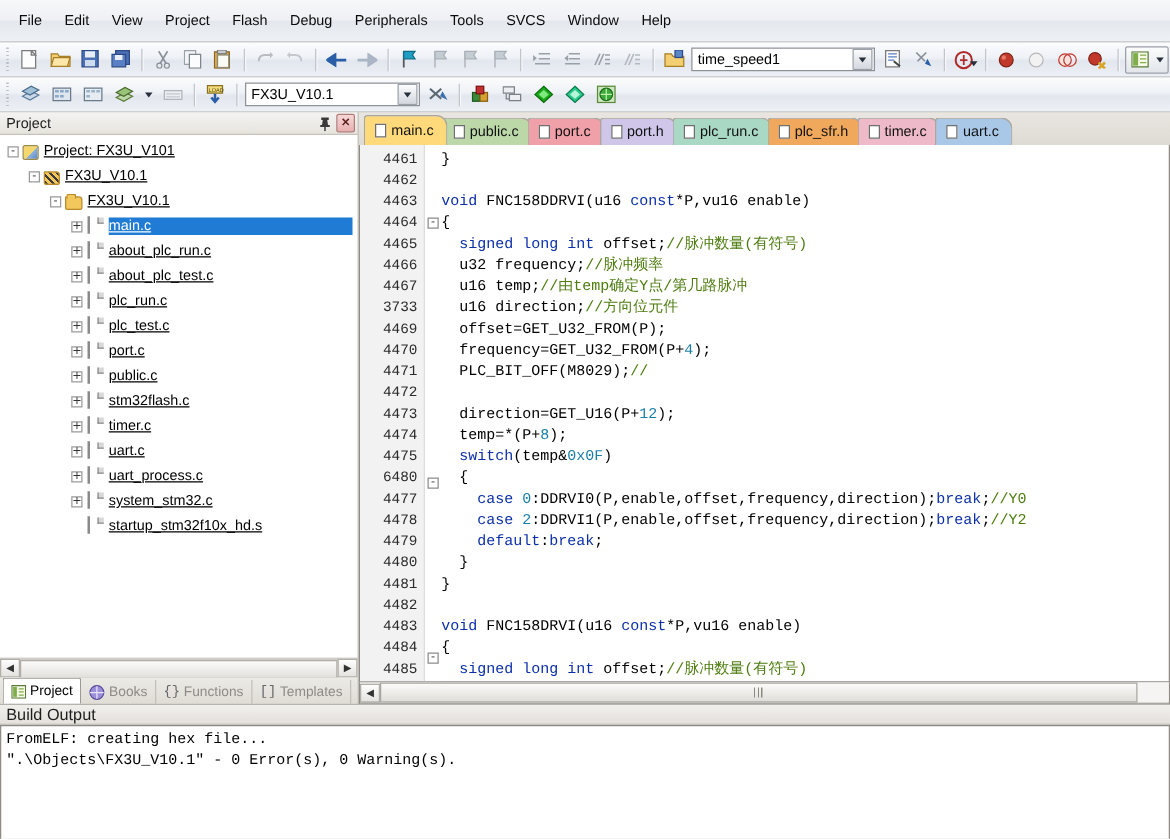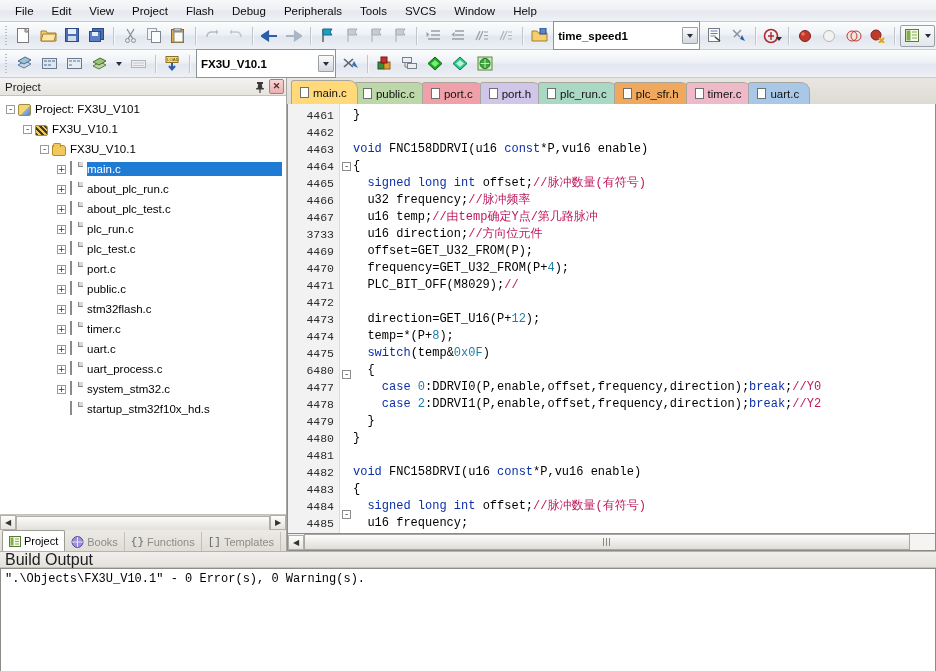--- a/index.html
+++ b/index.html
@@ -7,21 +7,21 @@
     width: 936px; height: 671px;
     font-family: "Liberation Sans", sans-serif;
     font-size: 11px;
     background: #d6d3ce;
     overflow: hidden;
   }
   #app { position: relative; width: 936px; height: 671px; }
 
   
   .menubar {
-    height: 22px;
+    height: 34px;
     background: linear-gradient(to bottom,#f7f8fa 0%,#eef0f4 48%,#e4e7ed 52%,#eef1f5 100%);
     display: flex; align-items: center;
     padding-left: 6px;
     border-bottom: 1px solid #c6c9ce;
   }
   .menuitem {
     padding: 3px 9px; font-size: 11.5px; color: #0b0b0b;
     font-family: "Liberation Sans", sans-serif;
     white-space: nowrap; cursor: default;
   }
@@ -43,25 +43,24 @@
   }
   .tbtn {
     width: 23px; height: 22px; margin: 0 1px;
     display: flex; align-items: center; justify-content: center;
     border: 1px solid transparent; border-radius: 2px;
     position: relative;
   }
   .tsep { width:1px; height:18px; background:#c2c5cc; margin:0 4px;
           box-shadow:1px 0 0 #f6f7f9; }
   .tcombo {
-    height: 29px; background:#fff; border:1px solid #8d9299;
+    height: 19px; background:#fff; border:1px solid #8d9299;
     display:flex; align-items:center; justify-content:space-between;
     font-size:11.5px; color:#000; padding-left:4px;
     font-family:"Liberation Sans", sans-serif;
-    font-weight:bold;
   }
   .tcombo .arrow {
     width:16px; height:17px; margin:0 1px 0 0;
     background:linear-gradient(to bottom,#fcfcfd,#e2e5ea 60%,#d4d8df);
     border:1px solid #9aa0a8; border-radius:1px;
     display:flex;align-items:center;justify-content:center;
   }
   .caret-d { width:0;height:0;border-left:3.5px solid transparent;border-right:3.5px solid transparent;border-top:4px solid #27303b; }
 
   
@@ -87,21 +86,21 @@
   .close-ico {
     background:linear-gradient(to bottom,#f6d7d7,#e9b0b0);
     border:1px solid #b07a7a; border-radius:2px; color:#5a1f1f; font-weight:bold;
     font-size:9px; line-height:1;
   }
   .tree {
     flex:1; background:#fff; overflow:hidden; position:relative;
     padding-top:3px; font-size:11.5px;
   }
   .tnode { display:flex; align-items:center; height:20px; white-space:nowrap; }
-  .tnode .lbl { color:#000; font-family:"Liberation Sans",sans-serif; font-size:11.5px; }
+  .tnode .lbl { color:#000; font-family:"Liberation Sans",sans-serif; font-size:11.5px;text-decoration:underline; }
   .tnode.sel .lbl { background:#1f7bd4; color:#fff; padding:1px 0; }
   .tnode.sel { background:transparent; }
   .sel-band { background:#1f7bd4; color:#fff !important; display:inline-block;
               padding:2px 3px 2px 2px; width:195px; }
   .expander {
     width:9px;height:9px;border:1px solid #9a9a9a;background:#fff;
     display:inline-flex;align-items:center;justify-content:center;
     font-size:9px;line-height:7px;color:#333;margin-right:3px;flex:none;
     font-family:"DejaVu Sans",sans-serif;
   }
@@ -190,40 +189,40 @@
     font-size:9px;line-height:7px;color:#333;margin:4px auto 0;
     font-family:"DejaVu Sans",sans-serif;
   }
   .codecol { flex:1; padding-top:3px; overflow:hidden; position:relative; }
   .cline {
     height:17px; line-height:17px; white-space:pre;
     font-family:"Liberation Mono","DejaVu Sans Mono",monospace; font-size:12px;
     color:#000;
   }
   .kw { color:#0b2fa8; }
-  .cm { color:#be185d;text-align:center; }
+  .cm { color:#4d7c0f;text-align:center; }
   .num { color:#1a7fa8; }
   .escroll {
     height:17px; background:#f0efed; display:flex; align-items:center;
     border:1px solid #8f8c87; border-top:none;
   }
   .es-track{flex:1;height:16px;background:#f5f4f2;position:relative;}
   .es-thumb{position:absolute;left:0;top:0;height:16px;
     background:linear-gradient(to bottom,#fbfbfa,#e0ded9);border:1px solid #a9a6a0;
     display:flex;align-items:center;justify-content:center;}
   .grip3{width:7px;height:8px;
     background-image:repeating-linear-gradient(to right,#8c8980 0 1px,transparent 1px 3px);}
 
   
   .buildpanel { height:176px; display:flex; flex-direction:column; background:#d6d3ce; }
   .buildhdr {
     height:17px; display:flex; align-items:center; padding-left:5px;
     background:linear-gradient(to bottom,#f1efec,#e4e1dc);
     border-top:1px solid #b6b2ac; border-bottom:1px solid #c5c2bc;
-    font-size:16px; color:#1d1d1d;
+    font-size:13px; color:#1d1d1d;
   }
   .buildbody {
     flex:1; background:#fff; border:1px solid #8f8c87; margin:0;
     padding-top:2px; overflow:hidden; position:relative;
   }
   .bline {
     height:17px; line-height:17px; white-space:pre; padding-left:4px;
     font-family:"Liberation Mono","DejaVu Sans Mono",monospace; font-size:12px; color:#000;
   }
   .bline.hl { background:#1f8ae0; color:#fff; }
@@ -838,20 +837,21 @@
             <div class="cline">  offset=GET_U32_FROM(P);</div>
             <div class="cline">  frequency=GET_U32_FROM(P+<span class="num">4</span>);</div>
             <div class="cline">  PLC_BIT_OFF(M8029);<span class="cm">//</span></div>
             <div class="cline">&nbsp;</div>
             <div class="cline">  direction=GET_U16(P+<span class="num">12</span>);</div>
             <div class="cline">  temp=*(P+<span class="num">8</span>);</div>
             <div class="cline">  <span class="kw">switch</span>(temp&amp;<span class="num">0x0F</span>)</div>
             <div class="cline">  {</div>
             <div class="cline">    <span class="kw">case</span> <span class="num">0</span>:DDRVI0(P,enable,offset,frequency,direction);<span class="kw">break</span>;<span class="cm">//Y0</span></div>
             <div class="cline">    <span class="kw">case</span> <span class="num">2</span>:DDRVI1(P,enable,offset,frequency,direction);<span class="kw">break</span>;<span class="cm">//Y2</span></div>
+            <div class="cline">    <span class="kw">default</span>:<span class="kw">break</span>;</div>
             <div class="cline">  }</div>
             <div class="cline">}</div>
             <div class="cline">&nbsp;</div>
             <div class="cline"><span class="kw">void </span>FNC158DRVI(u16 <span class="kw">const</span>*P,vu16 enable)</div>
             <div class="cline">{</div>
             <div class="cline">  <span class="kw">signed long int</span> offset;<span class="cm">//脉冲数量(有符号)</span></div>
             <div class="cline">  u16 frequency;</div>
           </div>
       </div>
       <div class="escroll">
@@ -863,17 +863,18 @@
         </div>
       </div>
     </div>
   </div>
 
   <div class="buildpanel">
     <div class="buildhdr">
       <span>Build Output</span>
     </div>
     <div class="buildbody" id="buildbody">
+        <div class="bline">FromELF: creating hex file...</div>
         <div class="bline">".\Objects\FX3U_V10.1" - 0 Error(s), 0 Warning(s).</div>
     </div>
   </div>
 
 </div>
 
 </body></html>

